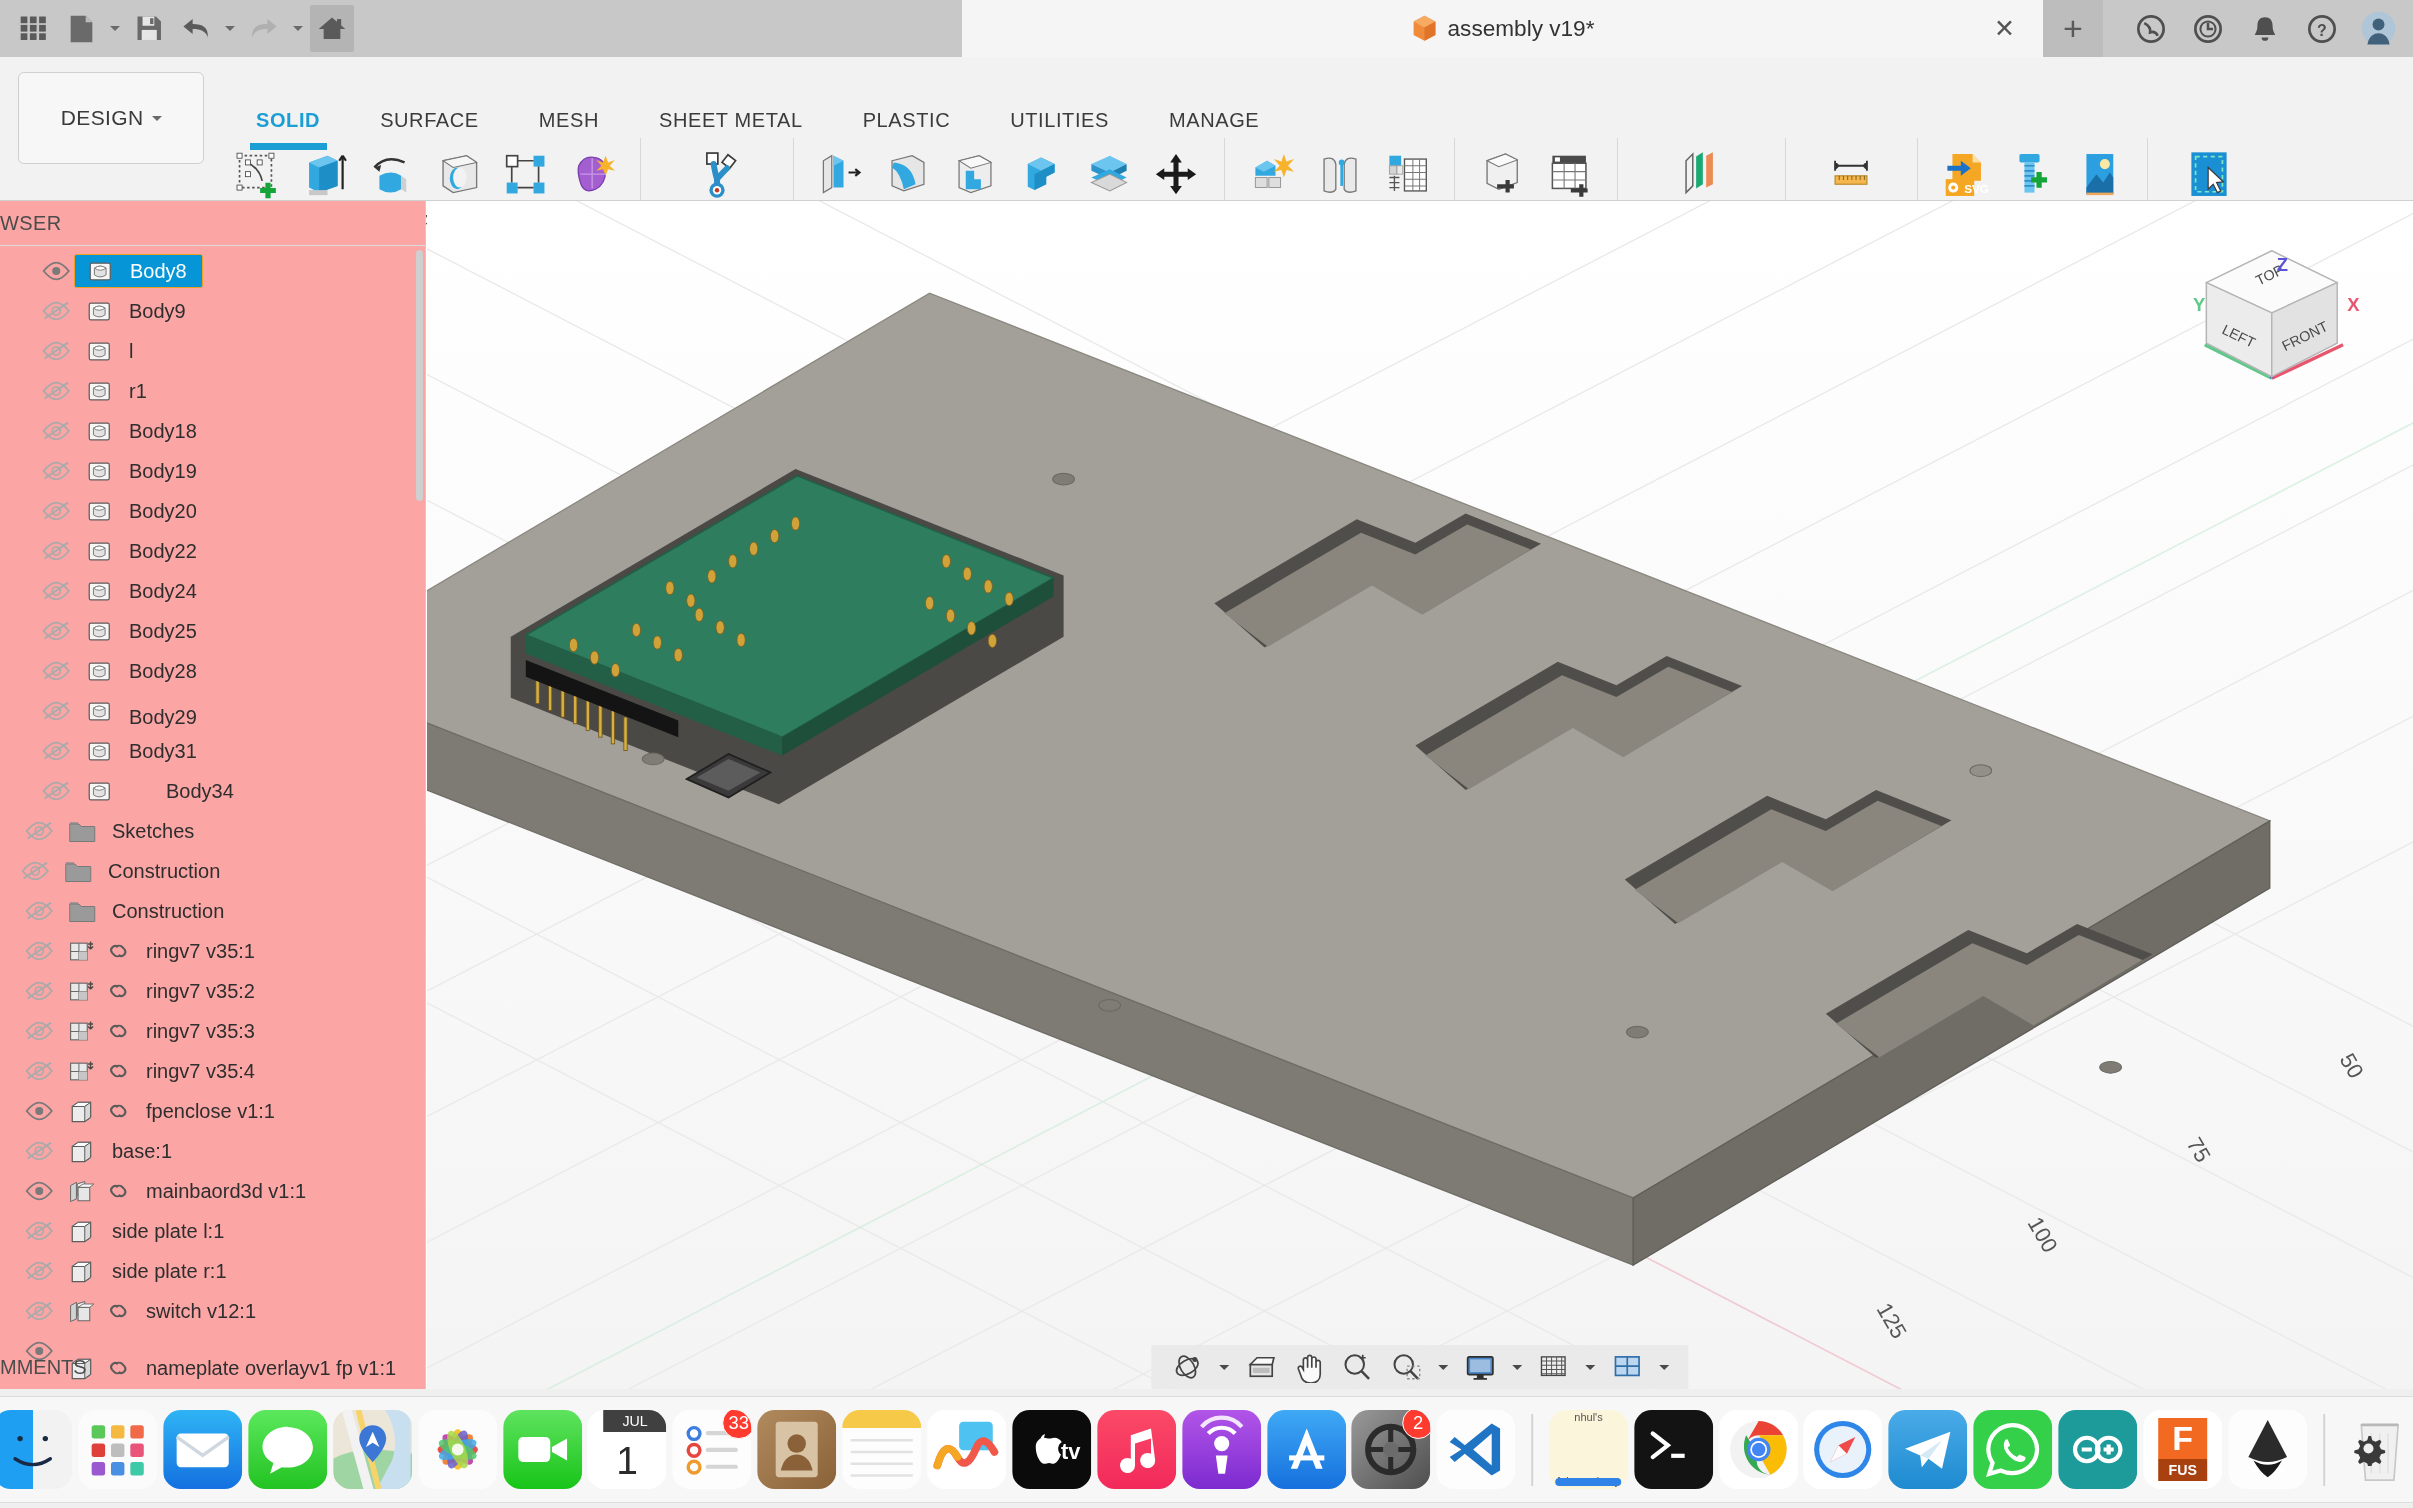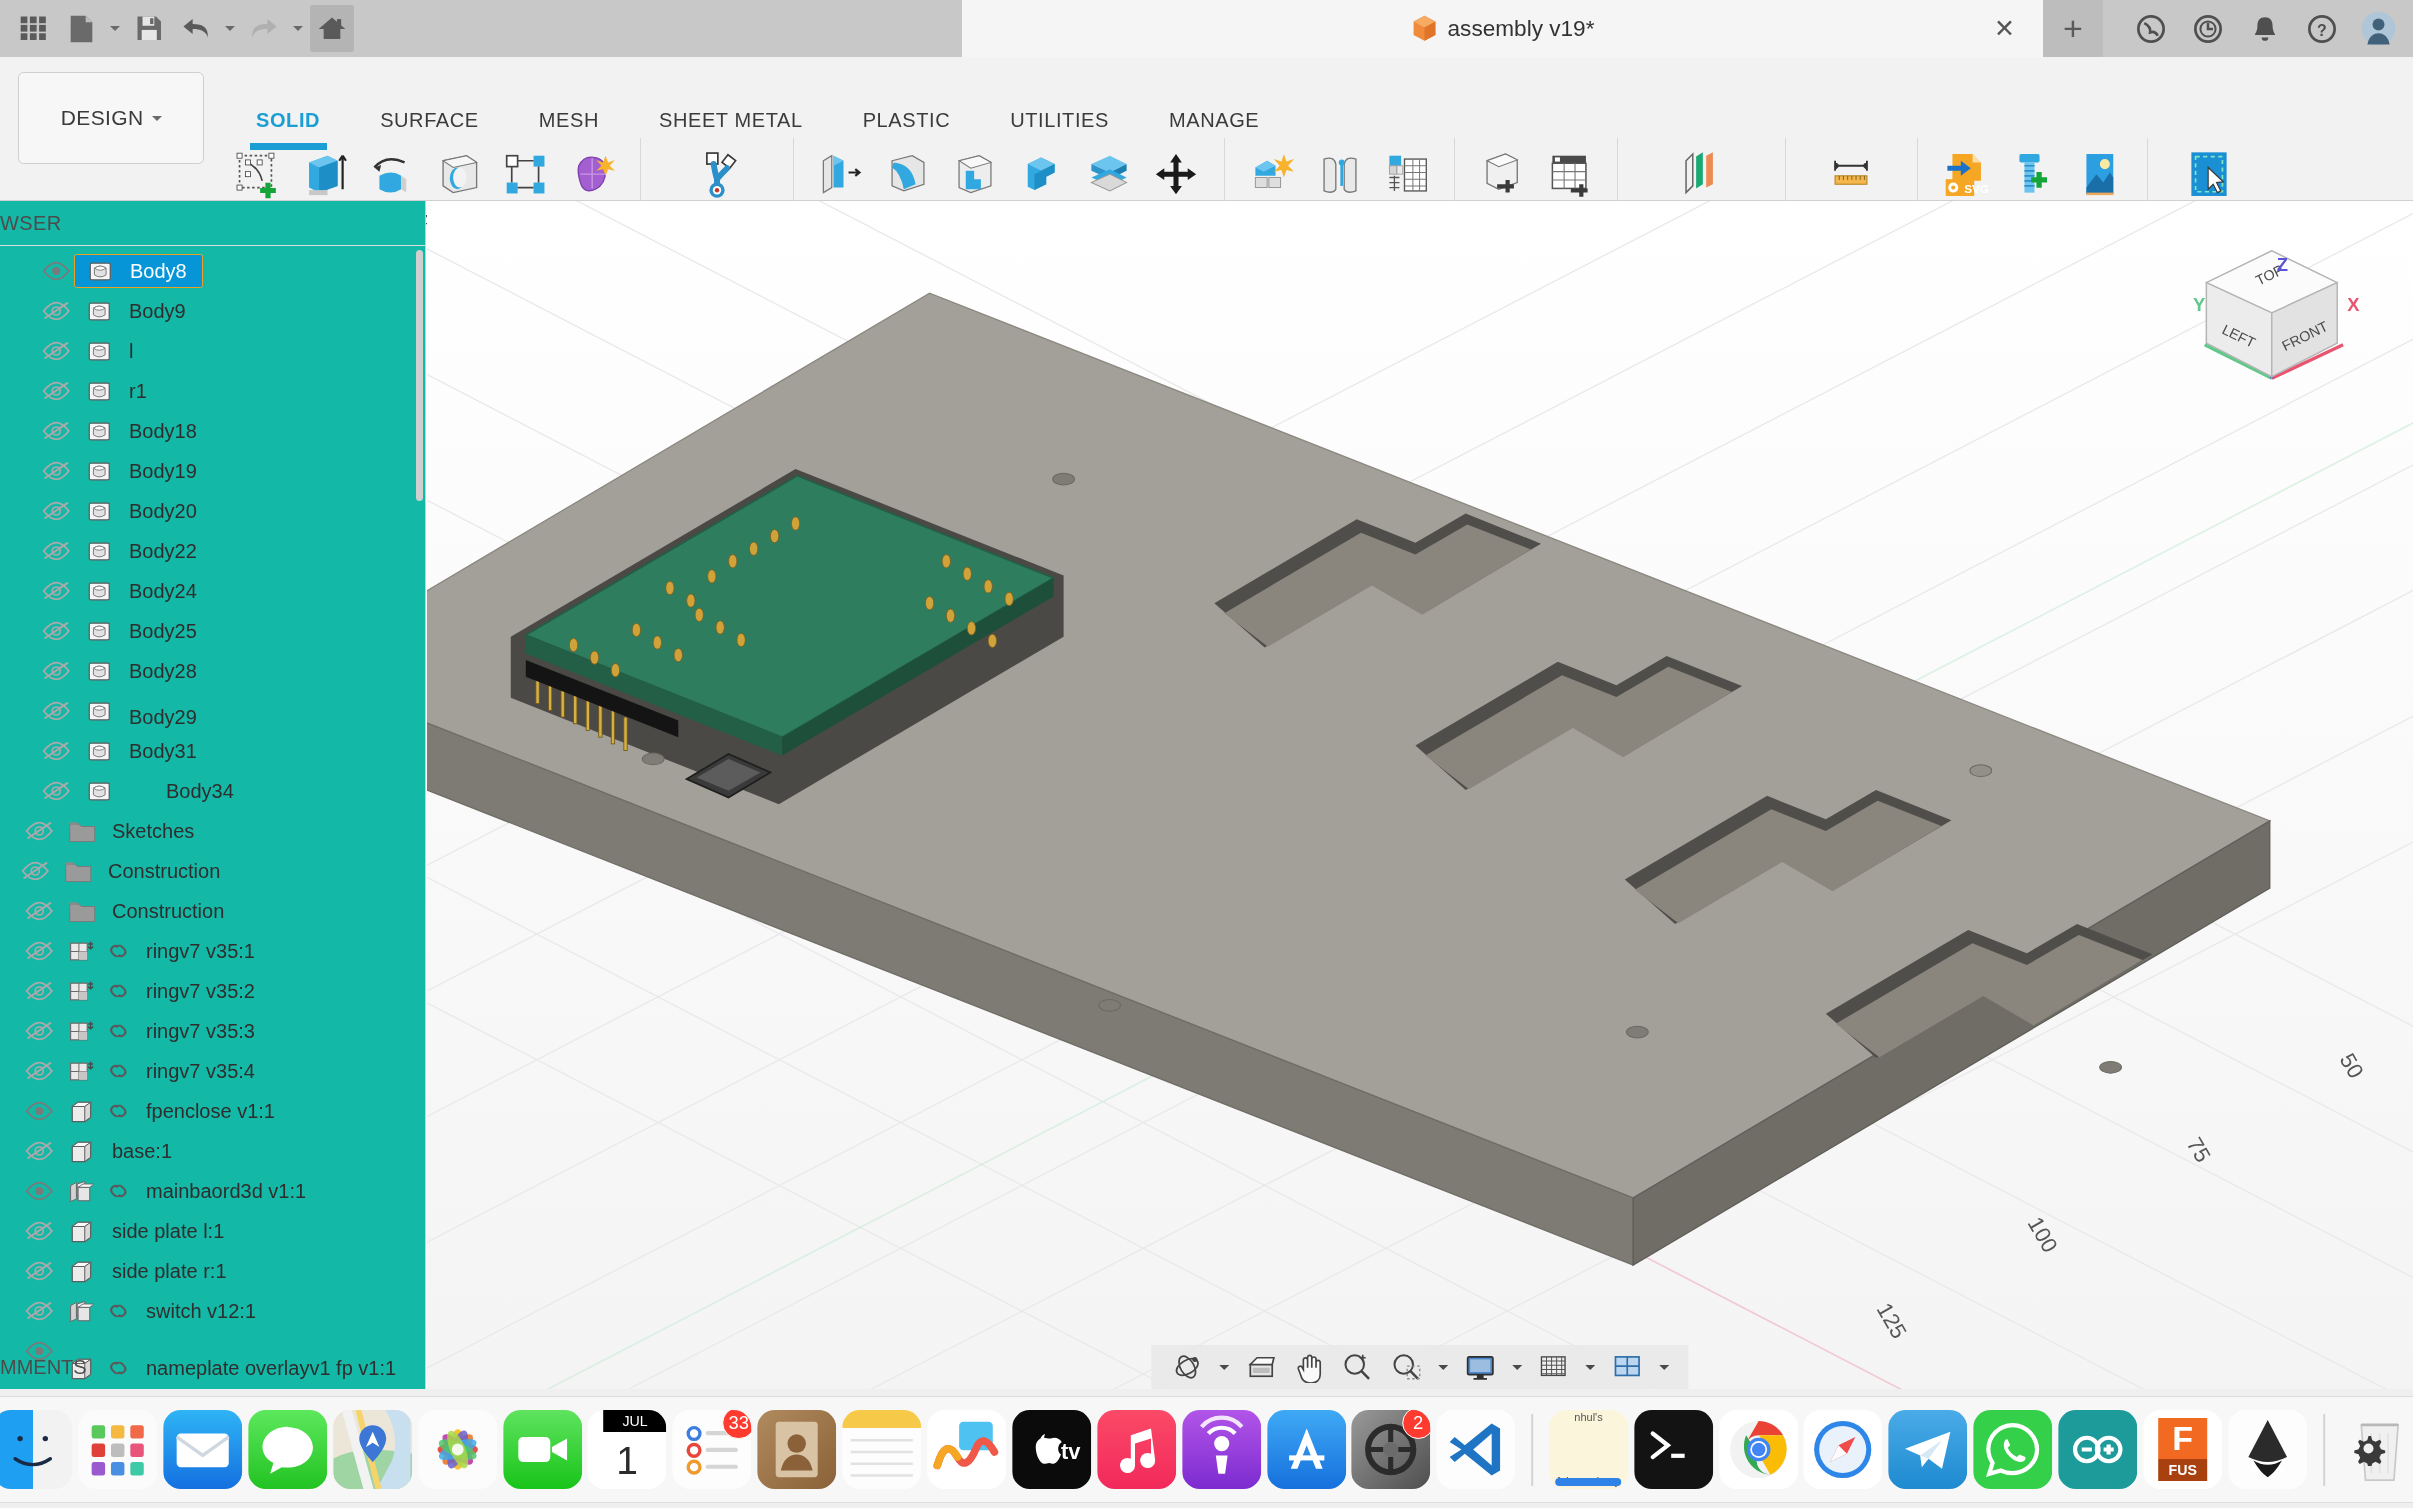--- a/index.html
+++ b/index.html
@@ -73,21 +73,21 @@
   .grp-icons { display: flex; align-items: flex-end; gap: 5px; height: 72px; }
   .ic { width: 62px; height: 67px; display:flex; align-items:center; justify-content:center; }
   .ic.big { width: 70px; }
   .grp-label { font-size: 18.4px; color: #4a4a4a; letter-spacing: 0.5px; margin-top: 3.4px; display:flex; align-items:center; gap: 5.9px; }
   .grp-label .caret-dn { border-top-color:#4a4a4a; border-left-width:4.2px; border-right-width:4.2px; border-top-width:5px; }
   .sep { width: 0.8px; height: 87px; background: #d8d8d8; margin: 0 5px; align-self: flex-start; margin-top: 1.7px; }
 
   
   .browser {
     position: absolute; left: 0; top: 201px; width: 426px; bottom: 119px;
-    background: #14b8a6; border-right: 0.8px solid #cccccc;
+    background: #fca5a5; border-right: 0.8px solid #cccccc;
   }
   .browser-head {
     height: 45px; display: flex; align-items: center; padding-left: 0px;
     font-size: 20px; color: #4c4c4c; border-bottom: 0.8px solid #dcdcdc; letter-spacing: 0.4px;
   }
   .tree { padding-top: 5px; }
   .trow { height: 40px; display: flex; align-items: center; padding-left: 39px; gap: 0; }
   .eye { width: 35px; height: 35px; display:flex; align-items:center; justify-content:center; flex:0 0 35px; }
   .tnodeicon { width: 40px; height: 35px; display:flex; align-items:center; justify-content:center; flex:0 0 40px; margin-left: 5px;}
   .linkicon { width: 34px; height: 35px; display:flex; align-items:center; justify-content:center; flex:0 0 34px; }
@@ -1457,21 +1457,21 @@
         </div>
         <div class="dockicon">
           <div style="width:100%;height:100%;background:linear-gradient(180deg,#5fe35f,#18c418)"></div>
           <svg style="position:absolute" width="79" height="79" viewBox="0 0 94 94">
             <rect x="18" y="32" width="38" height="30" rx="6" fill="#fff"></rect>
             <path d="M58 44 L76 34 V60 L58 50 Z" fill="#fff"></path>
           </svg>
         </div>
         <div class="dockicon">
           <div style="width:100%;height:100%;background:#fff"></div>
-          <div style="position:absolute;top:0;left:16px;right:0;height:22px;background:#000000;color:#fff;font-size:14.2px;display:flex;align-items:center;justify-content:center;font-family:'Liberation Sans',sans-serif">JUL</div>
+          <div style="position:absolute;top:0;left:16px;right:0;height:22px;background:#404040;color:#fff;font-size:14.2px;display:flex;align-items:center;justify-content:center;font-family:'Liberation Sans',sans-serif">JUL</div>
           <div style="position:absolute;top:22px;left:0;right:0;bottom:0;display:flex;align-items:center;justify-content:center;font-size:39px;color:#2b2b2b;font-family:'Liberation Sans',sans-serif">1</div>
         </div>
         <div class="dockicon">
           <div style="width:100%;height:100%;background:#fdfdfd"></div>
           <svg style="position:absolute" width="79" height="79" viewBox="0 0 94 94">
             <circle cx="26" cy="28" r="7" fill="none" stroke="#3d7de0" stroke-width="4"></circle>
             <rect x="40" y="25" width="38" height="5" rx="2" fill="#d5d5d5"></rect>
             <circle cx="26" cy="48" r="7" fill="none" stroke="#e8453c" stroke-width="4"></circle>
             <rect x="40" y="45" width="38" height="5" rx="2" fill="#d5d5d5"></rect>
             <circle cx="26" cy="68" r="7" fill="none" stroke="#f09a2c" stroke-width="4"></circle>

